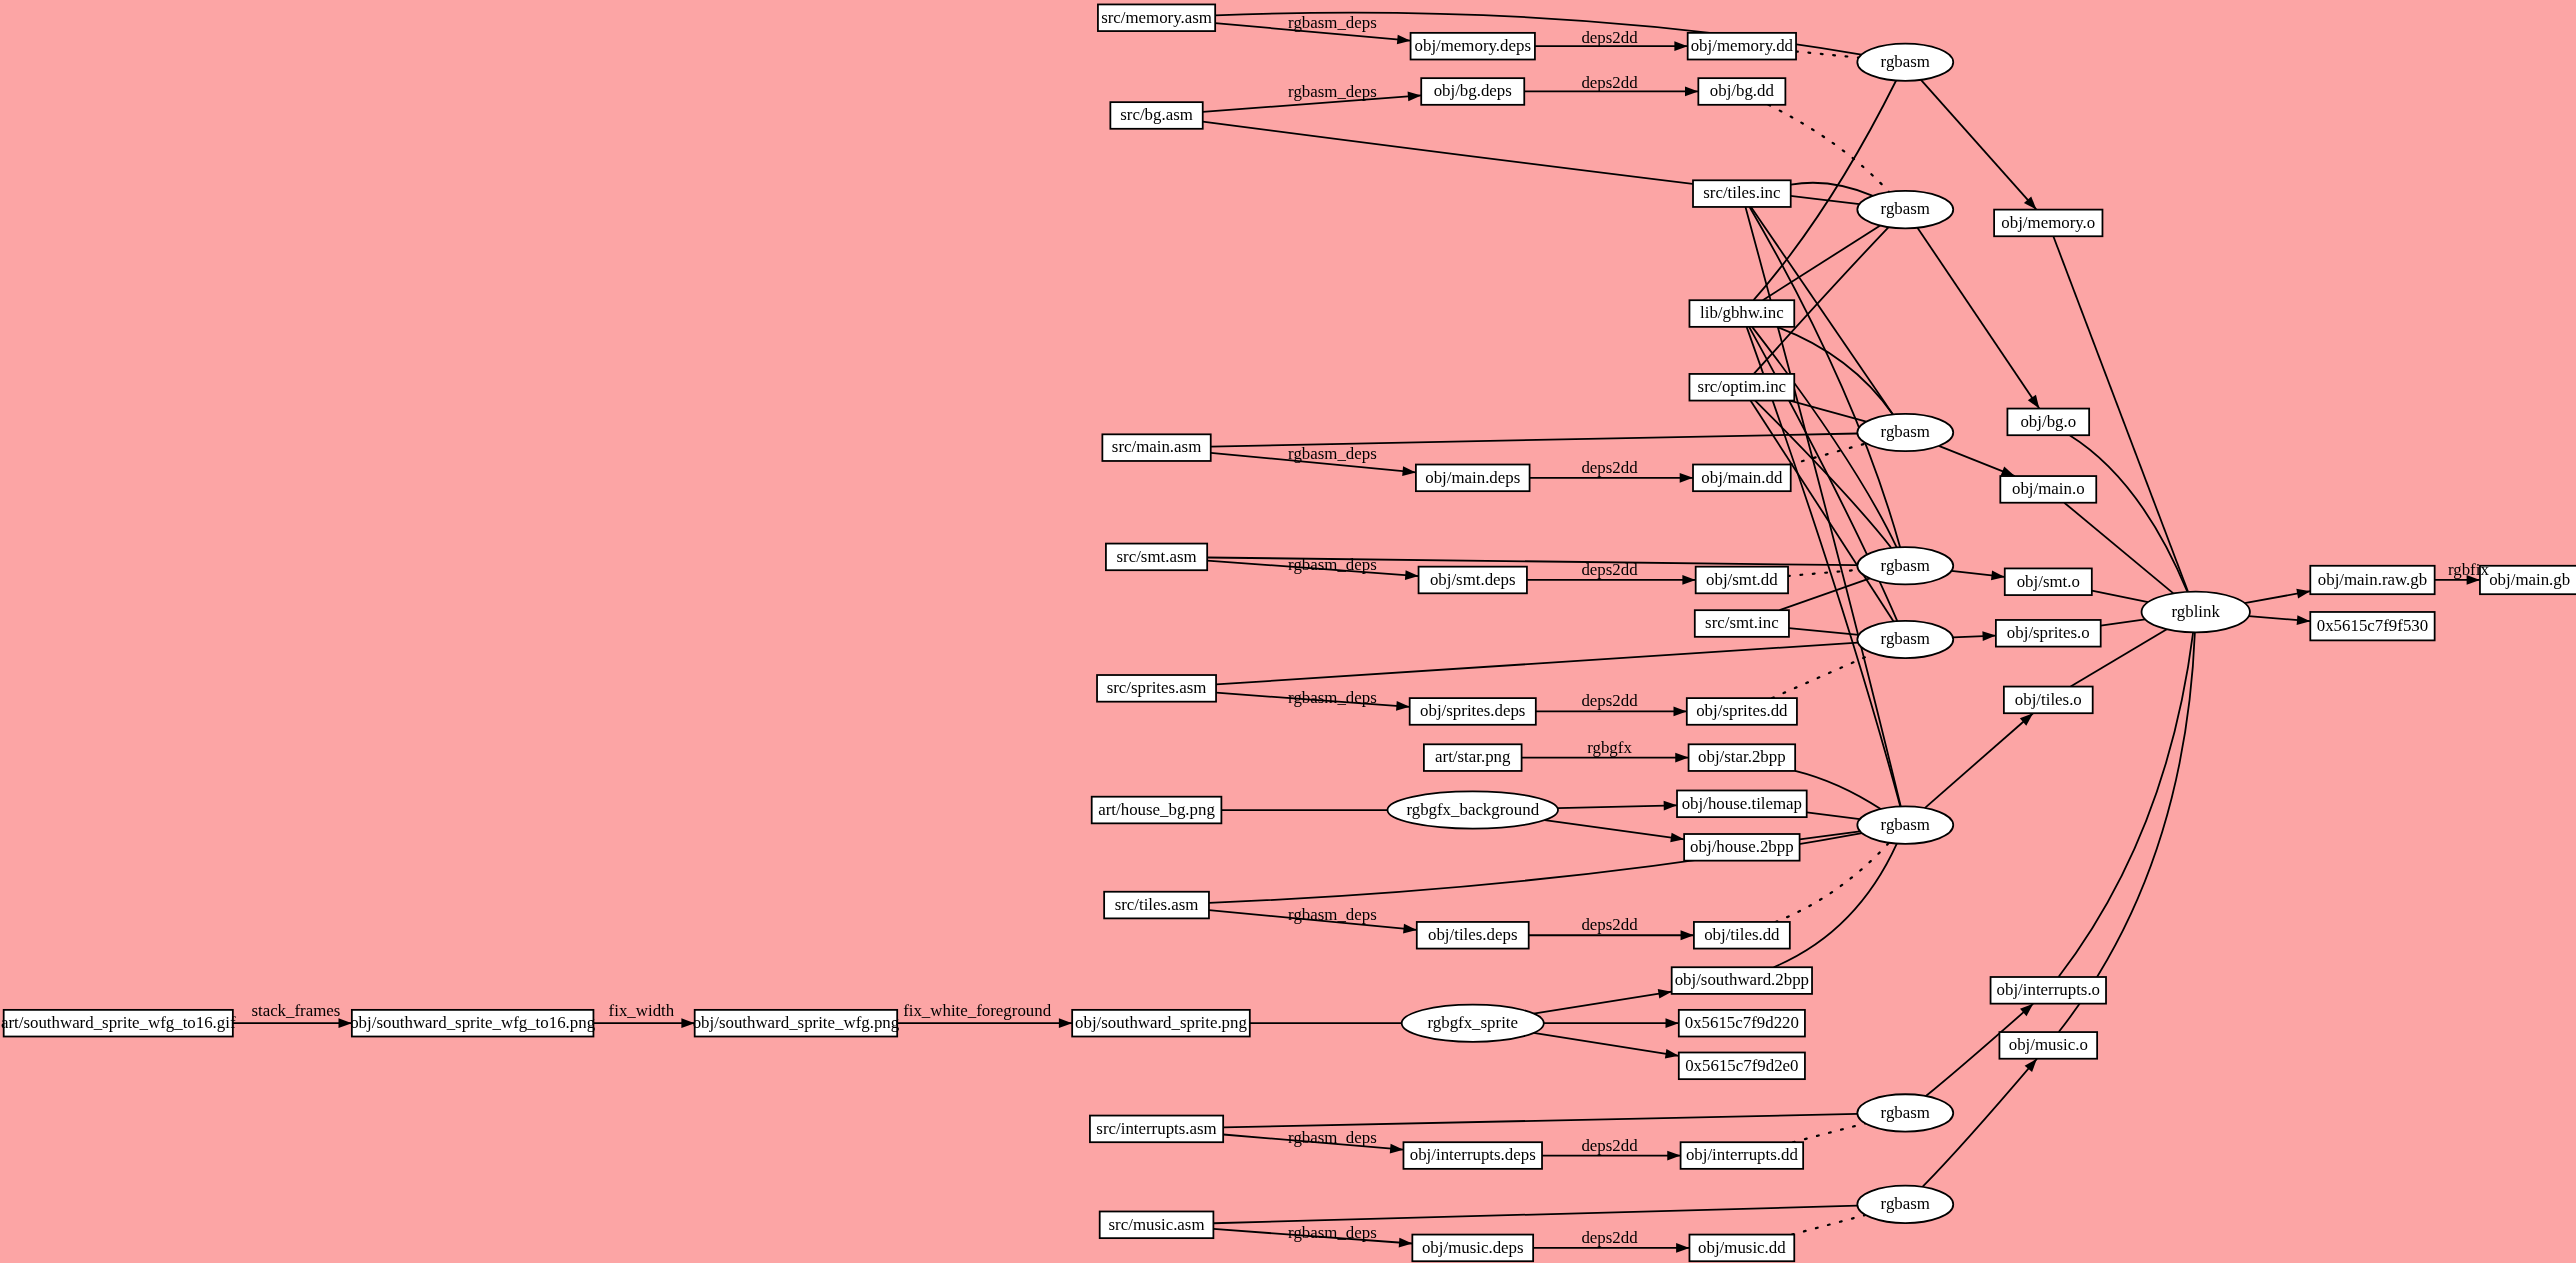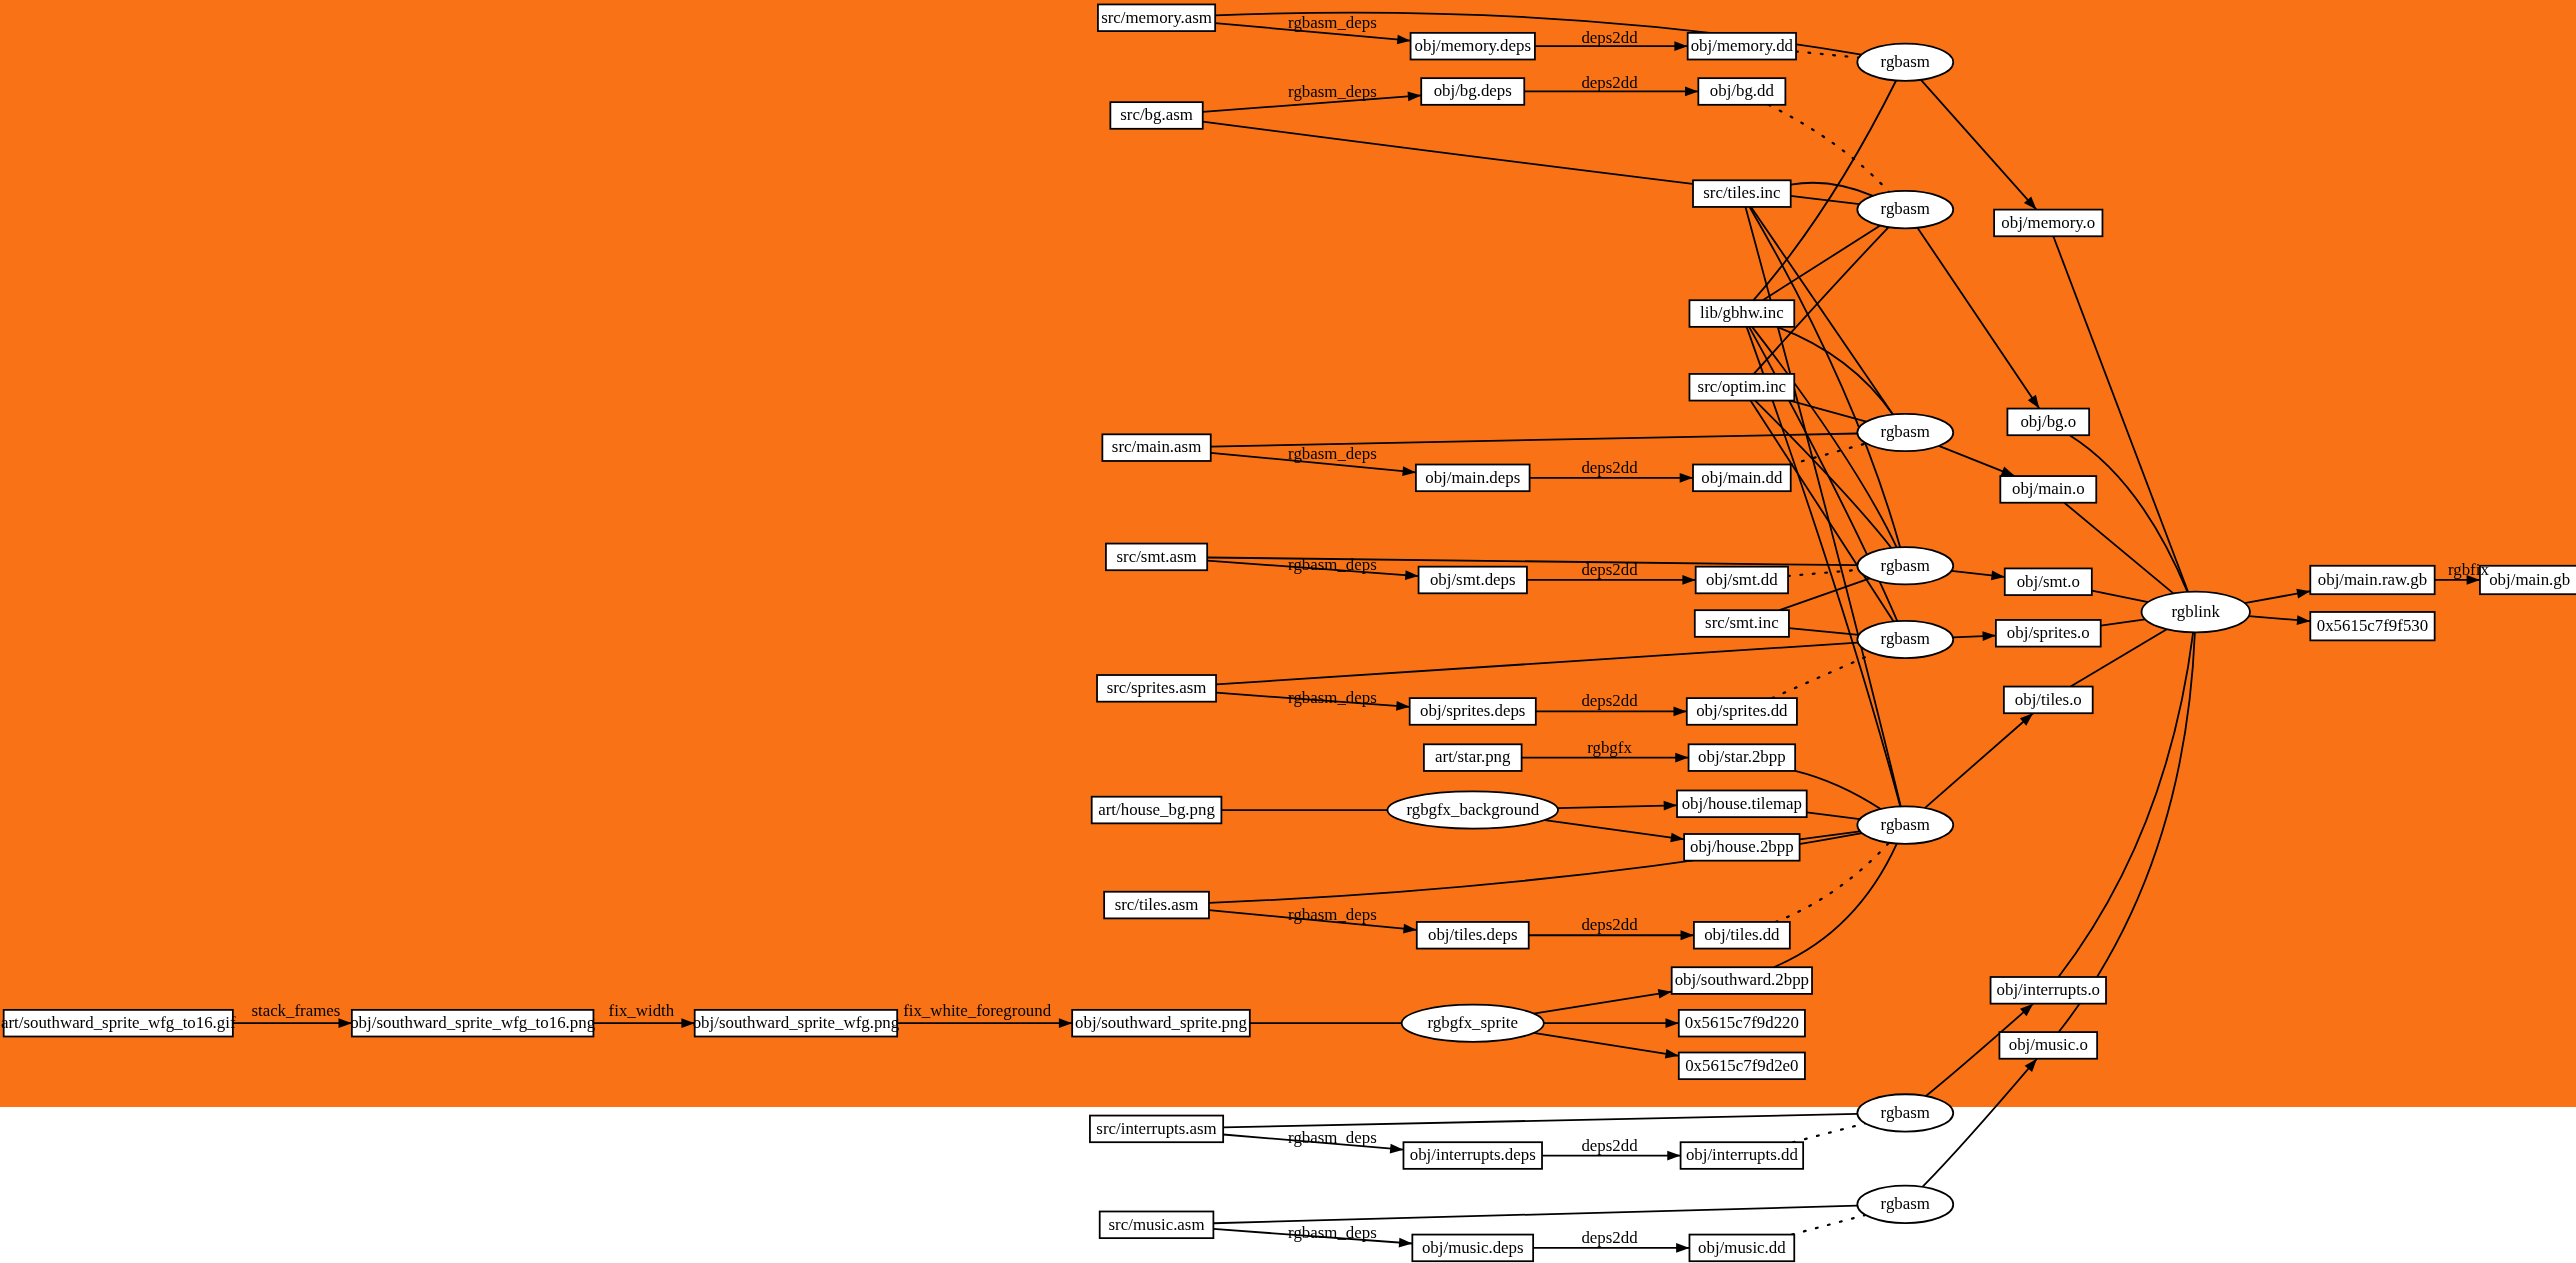--- a/index.html
+++ b/index.html
@@ -9,22 +9,22 @@
   }
   body {
     font-family: "Liberation Serif", "DejaVu Serif", serif;
     width: 2576px;
     height: 1263px;
     overflow: hidden;
   }
   #graph-root {
     position: relative;
     width: 2576px;
-    height: 1107px;
-    background: #f97316;
+    height: 1263px;
+    background: #fca5a5;
   }
   svg#graph-canvas {
     position: absolute;
     top: 0;
     left: 0;
     width: 2576px;
     height: 1263px;
     display: block;
   }
   .node-box {

